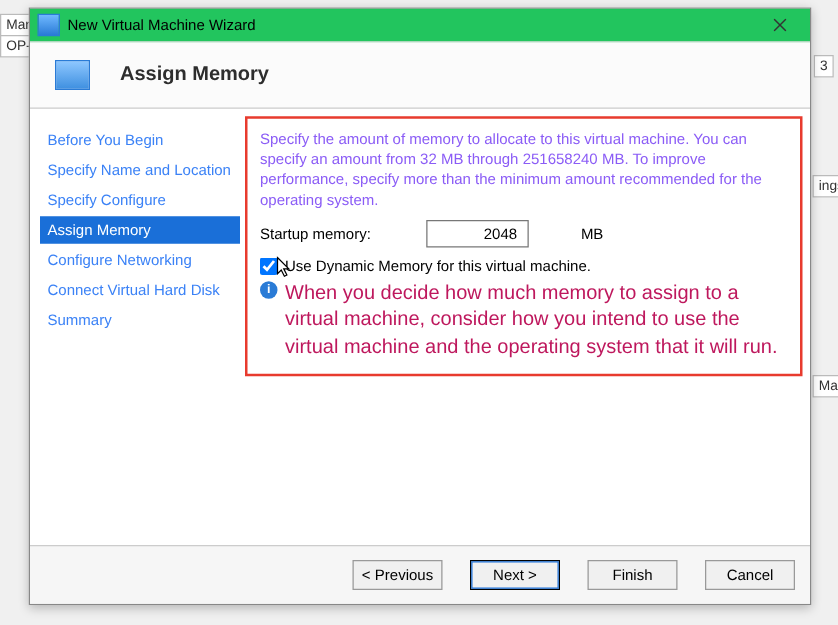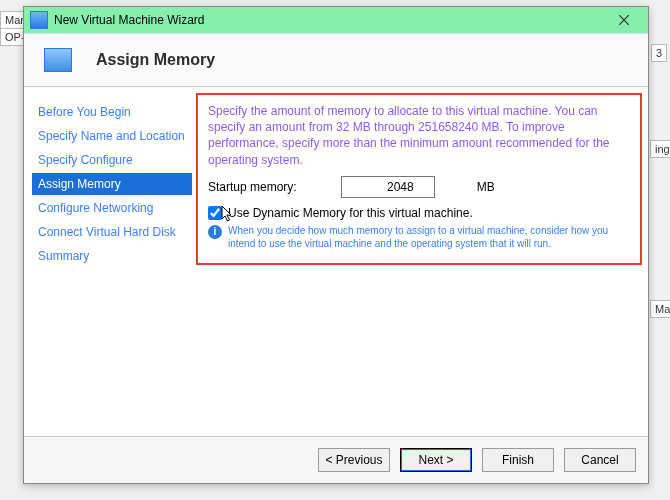--- a/index.html
+++ b/index.html
@@ -32,21 +32,21 @@
     box-shadow: 0 2px 8px rgba(0,0,0,0.25);
     display: flex;
     flex-direction: column;
   }
   .titlebar {
     height: 26px;
     display: flex;
     align-items: center;
     padding: 0 4px 0 6px;
     border-bottom: 1px solid #ddd;
-    background: #86efac;
+    background: #22c55e;
   }
   .titlebar .app-icon {
     width: 16px; height: 16px;
     background: linear-gradient(#6fb8ff,#2a7bd6);
     margin-right: 6px;
     border: 1px solid #2a7bd6;
   }
   .titlebar .title {
     flex: 1;
     font-size: 12px;
@@ -128,21 +128,21 @@
     display: flex;
     align-items: center;
     margin-bottom: 8px;
     gap: 38px;
   }
   .mem-row label { margin-right: 6px; }
   .mem-row input {
     width: 70px;
     height: 18px;
     text-align: right;
-    padding-right: 20px;
+    padding-right: 8px;
     font-size: 12px;
     border: 1px solid #777;
     background: #fff;
   }
   .mem-row .unit { margin-left: 4px; }
   .chk-row {
     display: flex;
     align-items: center;
     margin-bottom: 4px;
   }
@@ -162,40 +162,40 @@
     color: #fff;
     font-size: 10px;
     font-weight: bold;
     display: flex;
     align-items: center;
     justify-content: center;
     flex: 0 0 14px;
     margin-top: 1px;
   }
   .info-text {
-    font-size: 10px;
+    font-size: 16px;
     line-height: 1.35;
-    color: #3b82f6;
+    color: #be185d;
   }
   .cursor {
     position: absolute;
     left: 197px;
     top: 198px;
     font-size: 16px;
     color: #000;
     pointer-events: none;
   }
   .footer {
     height: 46px;
     border-top: 1px solid #ccc;
     display: flex;
     align-items: center;
     justify-content: flex-end;
     padding-right: 12px;
-    gap: 10px;
+    gap: 22px;
     background: #f6f6f6;
   }
   .footer button {
     min-width: 72px;
     height: 24px;
     font-size: 12px;
     background: #f0f0f0;
     border: 1px solid #999;
     cursor: pointer;
   }

